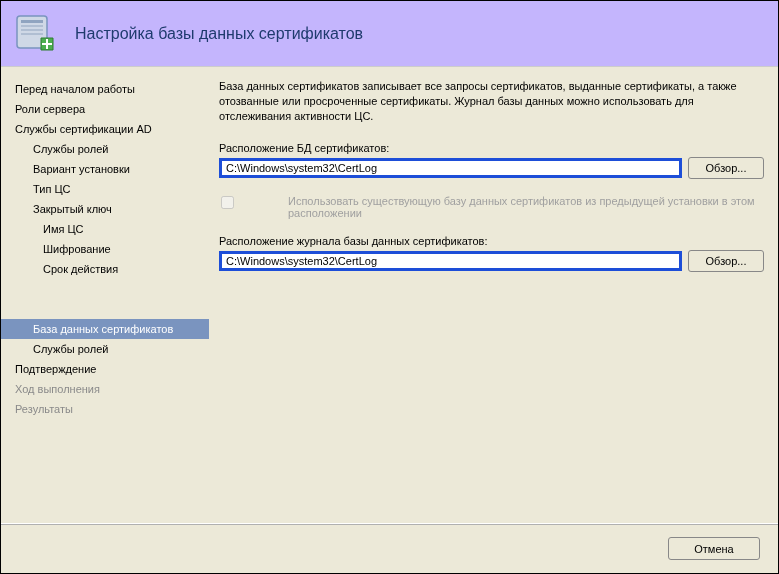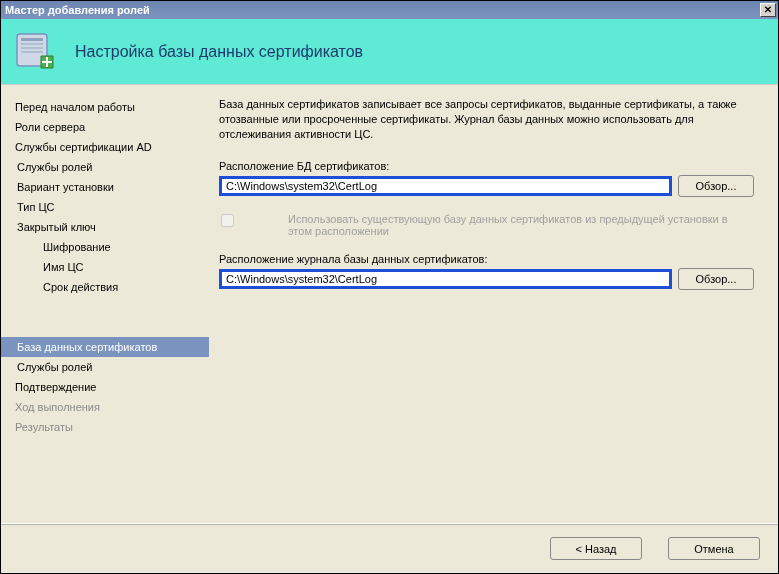--- a/index.html
+++ b/index.html
@@ -40,21 +40,21 @@
     font-family: Arial, sans-serif;
     font-size: 10px;
     line-height: 11px;
     text-align: center;
     font-weight: bold;
     margin-right: 2px;
     cursor: pointer;
   }
   .header {
     height: 66px;
-    background: #5eead4;
+    background: #c4b5fd;
     display: flex;
     align-items: center;
     padding: 16px 12px;
     border-bottom: 1px solid #ccc;
   }
   .header-icon {
     width: 48px;
     height: 48px;
     position: relative;
     margin-right: 14px;
@@ -75,31 +75,31 @@
     width: 208px;
     flex: 0 0 208px;
     padding-top: 12px;
   }
   .nav-item {
     padding: 4px 8px 4px 14px;
     color: #000;
     cursor: pointer;
     white-space: nowrap;
   }
-  .nav-item.l1 { padding-left: 16px; }
+  .nav-item.l1 { padding-left: 32px; }
   .nav-item.l2 { padding-left: 42px; }
   .nav-item.selected {
     background: #7a94bf;
     color: #fff;
     margin-top: 40px;
   }
   .nav-item.disabled { color: #8a8a8a; }
   .content {
     flex: 1;
-    padding: 12px 24px 0 10px;
+    padding: 12px 14px 0 10px;
     background: #ece9d8;
     display: flex;
     flex-direction: column;
   }
   .desc {
     line-height: 1.35;
     margin-bottom: 18px;
   }
   .field-label {
     margin-bottom: 3px;
@@ -166,24 +166,20 @@
     color: #a0a0a0;
     cursor: default;
   }
   .footer .spacer { width: 14px; }
 </style>
 </head>
 <body>
 
 <div class="window">
 
-  <div class="titlebar">
-    <span>Мастер добавления ролей</span>
-    <div class="close">✕</div>
-  </div>
 
   <div class="header">
     <div class="header-icon">
       <svg viewBox="0 0 48 48">
         <rect x="4" y="6" width="30" height="32" rx="3" fill="#cfd8e6" stroke="#7a94bf" stroke-width="1.5"></rect>
         <rect x="8" y="10" width="22" height="3" fill="#90a4c0"></rect>
         <rect x="8" y="15" width="22" height="2" fill="#b0bed2"></rect>
         <rect x="8" y="19" width="22" height="2" fill="#b0bed2"></rect>
         <rect x="8" y="23" width="22" height="2" fill="#b0bed2"></rect>
         <path d="M28 28 L40 28 L40 40 L28 40 Z" fill="#4caf50" stroke="#2e7d32" stroke-width="1"></path>
@@ -195,22 +191,22 @@
 
   <div class="body">
     <div class="sidebar" id="sidebar">
         <div class="nav-item">Перед началом работы</div>
         <div class="nav-item">Роли сервера</div>
         <div class="nav-item">Службы сертификации AD</div>
         <div class="nav-item l1">Службы ролей</div>
         <div class="nav-item l1">Вариант установки</div>
         <div class="nav-item l1">Тип ЦС</div>
         <div class="nav-item l1">Закрытый ключ</div>
+        <div class="nav-item l2">Имя ЦС</div>
         <div class="nav-item l2">Шифрование</div>
-        <div class="nav-item l2">Имя ЦС</div>
         <div class="nav-item l2">Срок действия</div>
         <div class="nav-item l1 selected">База данных сертификатов</div>
         <div class="nav-item l1">Службы ролей</div>
         <div class="nav-item">Подтверждение</div>
         <div class="nav-item disabled">Ход выполнения</div>
         <div class="nav-item disabled">Результаты</div>
       </div>
 
     <div class="content">
       <div class="desc">База данных сертификатов записывает все запросы сертификатов, выданные сертификаты, а также отозванные или просроченные сертификаты. Журнал базы данных можно использовать для отслеживания активности ЦС.</div>
@@ -228,18 +224,17 @@
 
       <div class="field-label">Расположение журнала базы данных сертификатов:</div>
       <div class="field-row">
         <input type="text" class="text-input" value="C:\Windows\system32\CertLog" style="">
         <button class="browse-btn">Обзор...</button>
       </div>
     </div>
   </div>
 
   <div class="footer">
-    <button>&lt; Назад</button>
     <div class="spacer"></div>
     <button>Отмена</button>
   </div>
 
 </div>
 
 </body></html>

